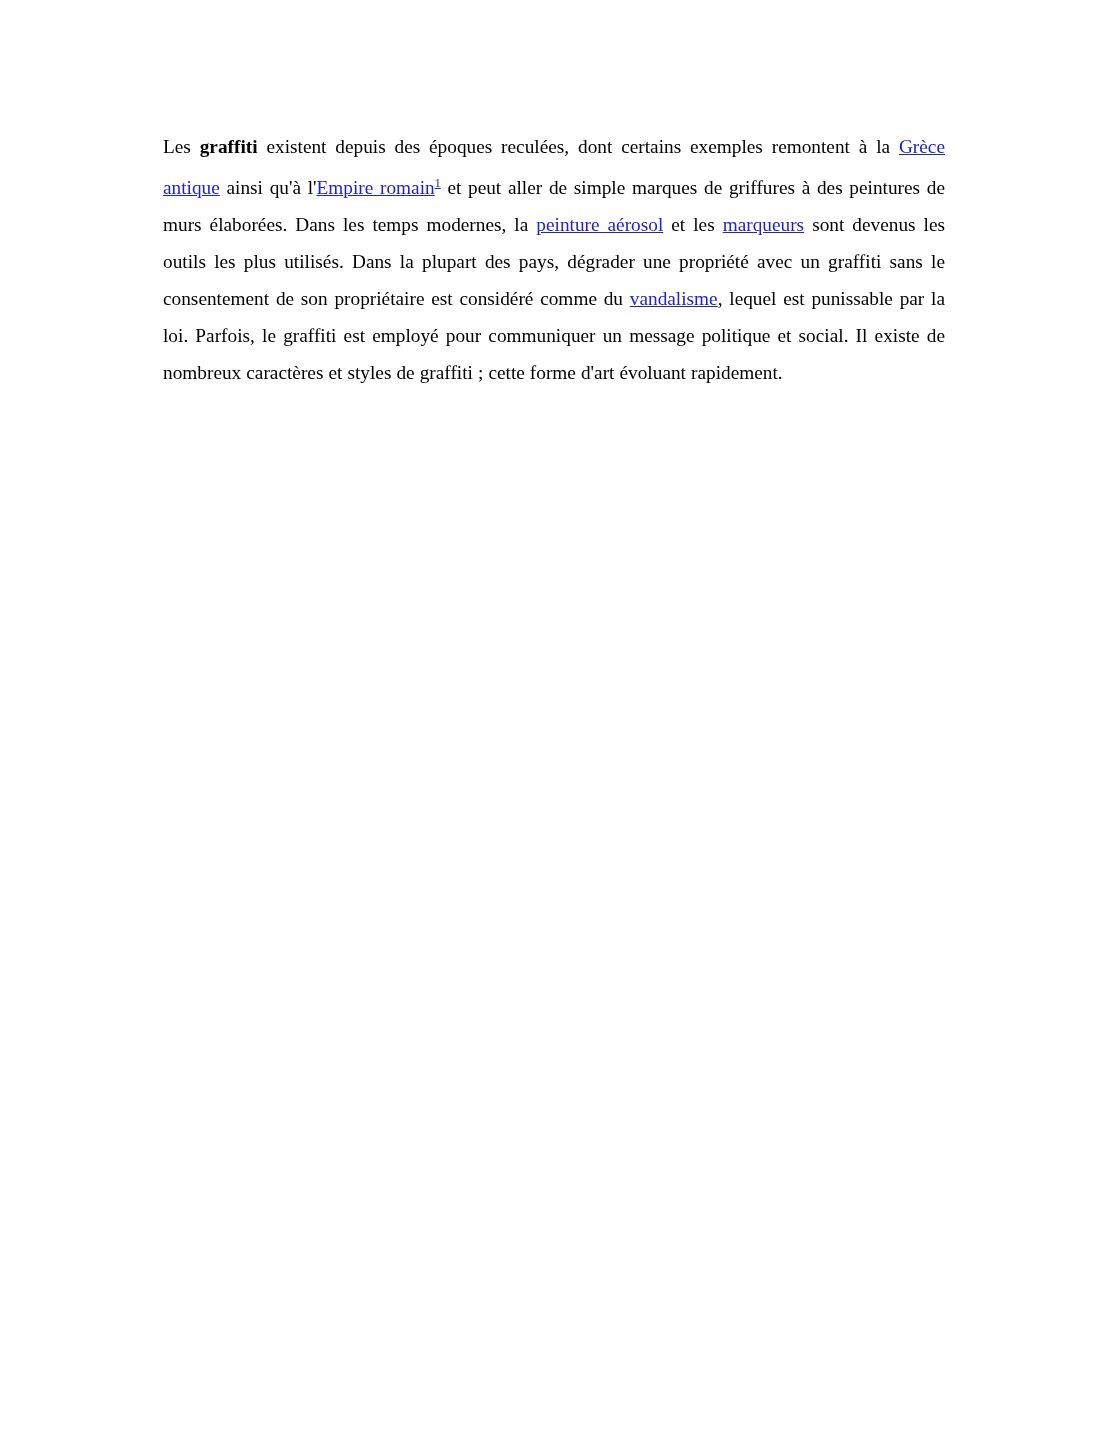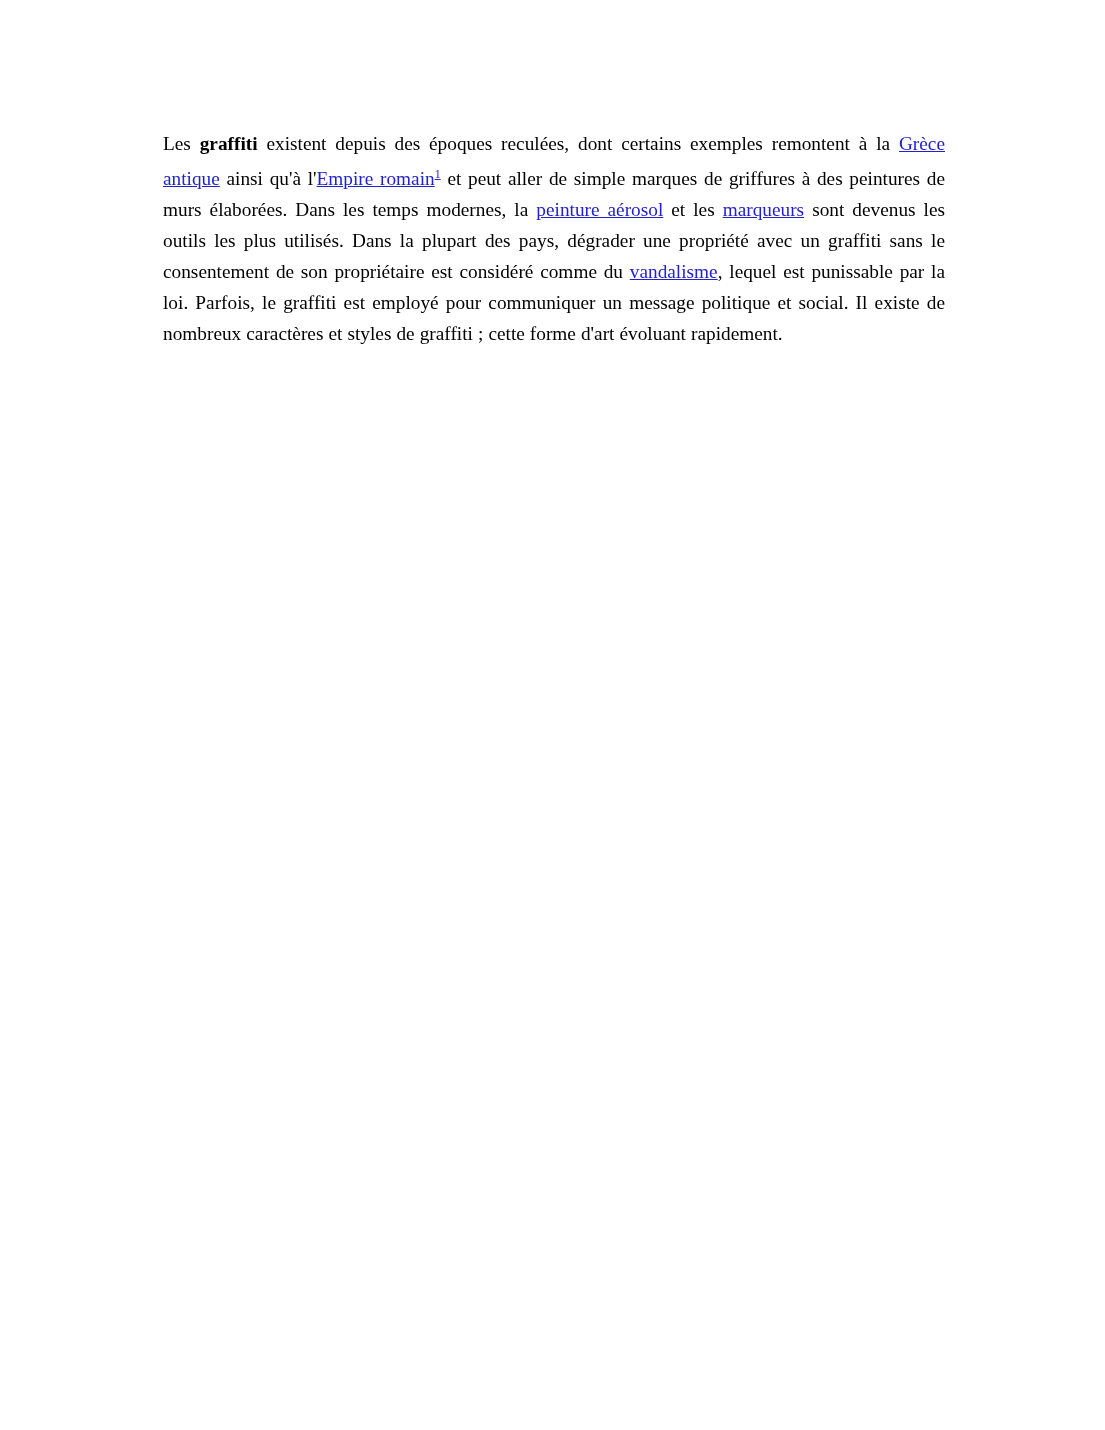--- a/index.html
+++ b/index.html
@@ -21,21 +21,21 @@
     background: #ffffff;
   }
   .content {
     position: absolute;
     left: 163px;
     top: 128px;
     width: 782px;
   }
   .body-paragraph {
     font-size: 19.3px;
-    line-height: 31px;
+    line-height: 37px;
     text-align: justify;
     text-justify: inter-word;
     letter-spacing: 0.01px;
     word-spacing: 0.2px;
     margin: 0;
   }
   .bold {
     font-weight: bold;
   }
   .wlink {

